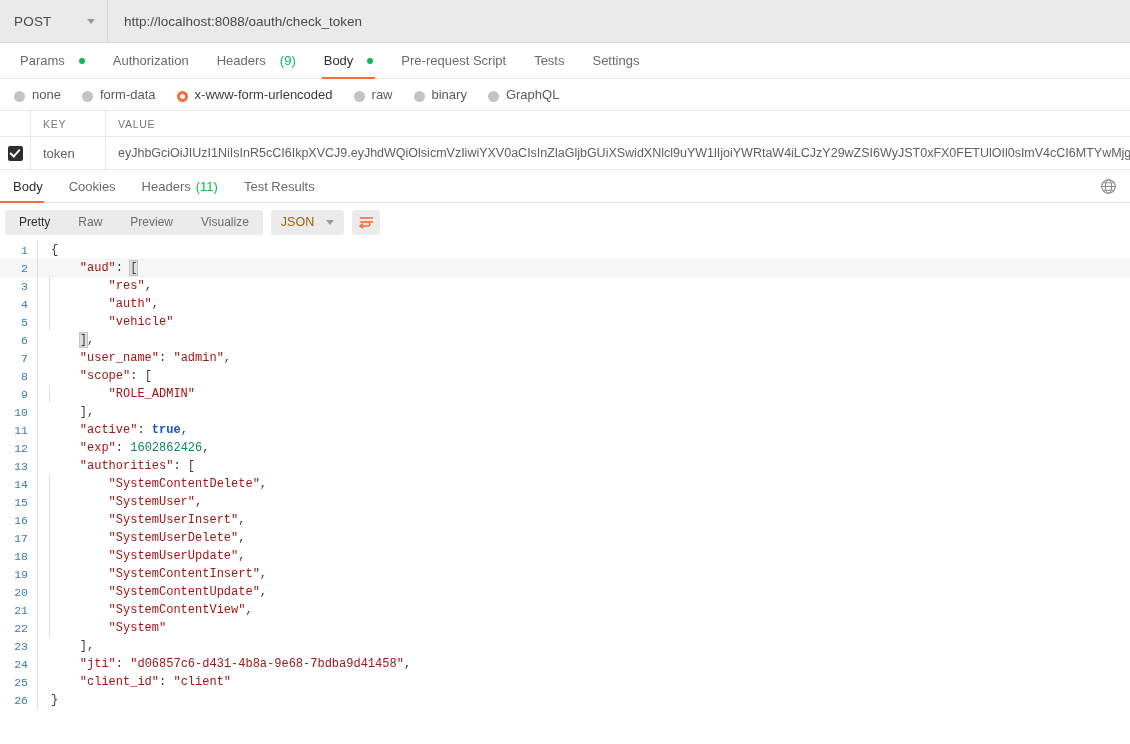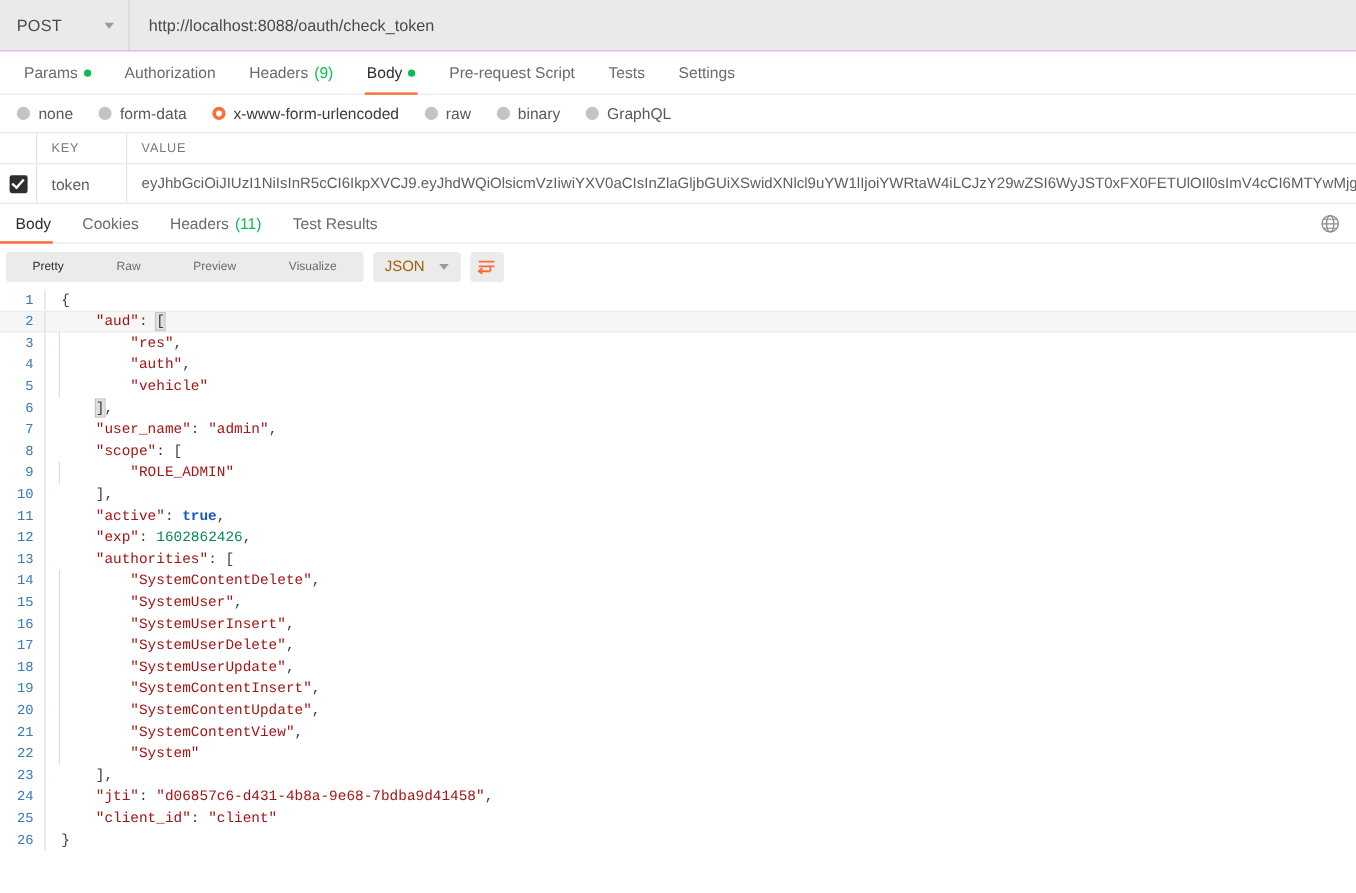--- a/index.html
+++ b/index.html
@@ -65,21 +65,21 @@
     height: 36px;
     padding-left: 6px;
     background: #ffffff;
     border-bottom: 1px solid #e6e6e6;
     box-sizing: border-box;
   }
   .req-tab {
     position: relative;
     display: flex;
     align-items: center;
-    gap: 5px;
+    gap: 14px;
     height: 100%;
     padding: 0 14px;
     font-size: 13px;
     color: #6b6b6b;
     cursor: pointer;
     box-sizing: border-box;
   }
   .req-tab.active { color: #2e2e2e; }
   .req-tab.active::after {
     content: "";
@@ -99,21 +99,21 @@
   
   .body-types {
     display: flex;
     align-items: center;
     height: 31px;
     padding-left: 10px;
     background: #fff;
   }
   .bt {
     display: flex;
-    align-items: center;
+    align-items: flex-end;
     gap: 7px;
     padding: 0 10px 0 4px;
     margin-right: 7px;
     font-size: 13px;
     color: #5a5a5a;
     cursor: pointer;
   }
   .radio {
     width: 11px; height: 11px;
     border-radius: 50%;
@@ -237,22 +237,22 @@
     background: #fff;
   }
   .seg {
     display: flex;
     align-items: center;
     background: #ebebeb;
     border-radius: 3px;
     height: 25px;
   }
   .seg-item {
-    padding: 0 22px;
-    font-size: 10px;
+    padding: 0 14px;
+    font-size: 12px;
     color: #6b6b6b;
     line-height: 25px;
     cursor: pointer;
     border-radius: 3px;
   }
   .seg-item.active { color: #2e2e2e; }
   .fmt {
     display: flex;
     align-items: center;
     gap: 12px;

